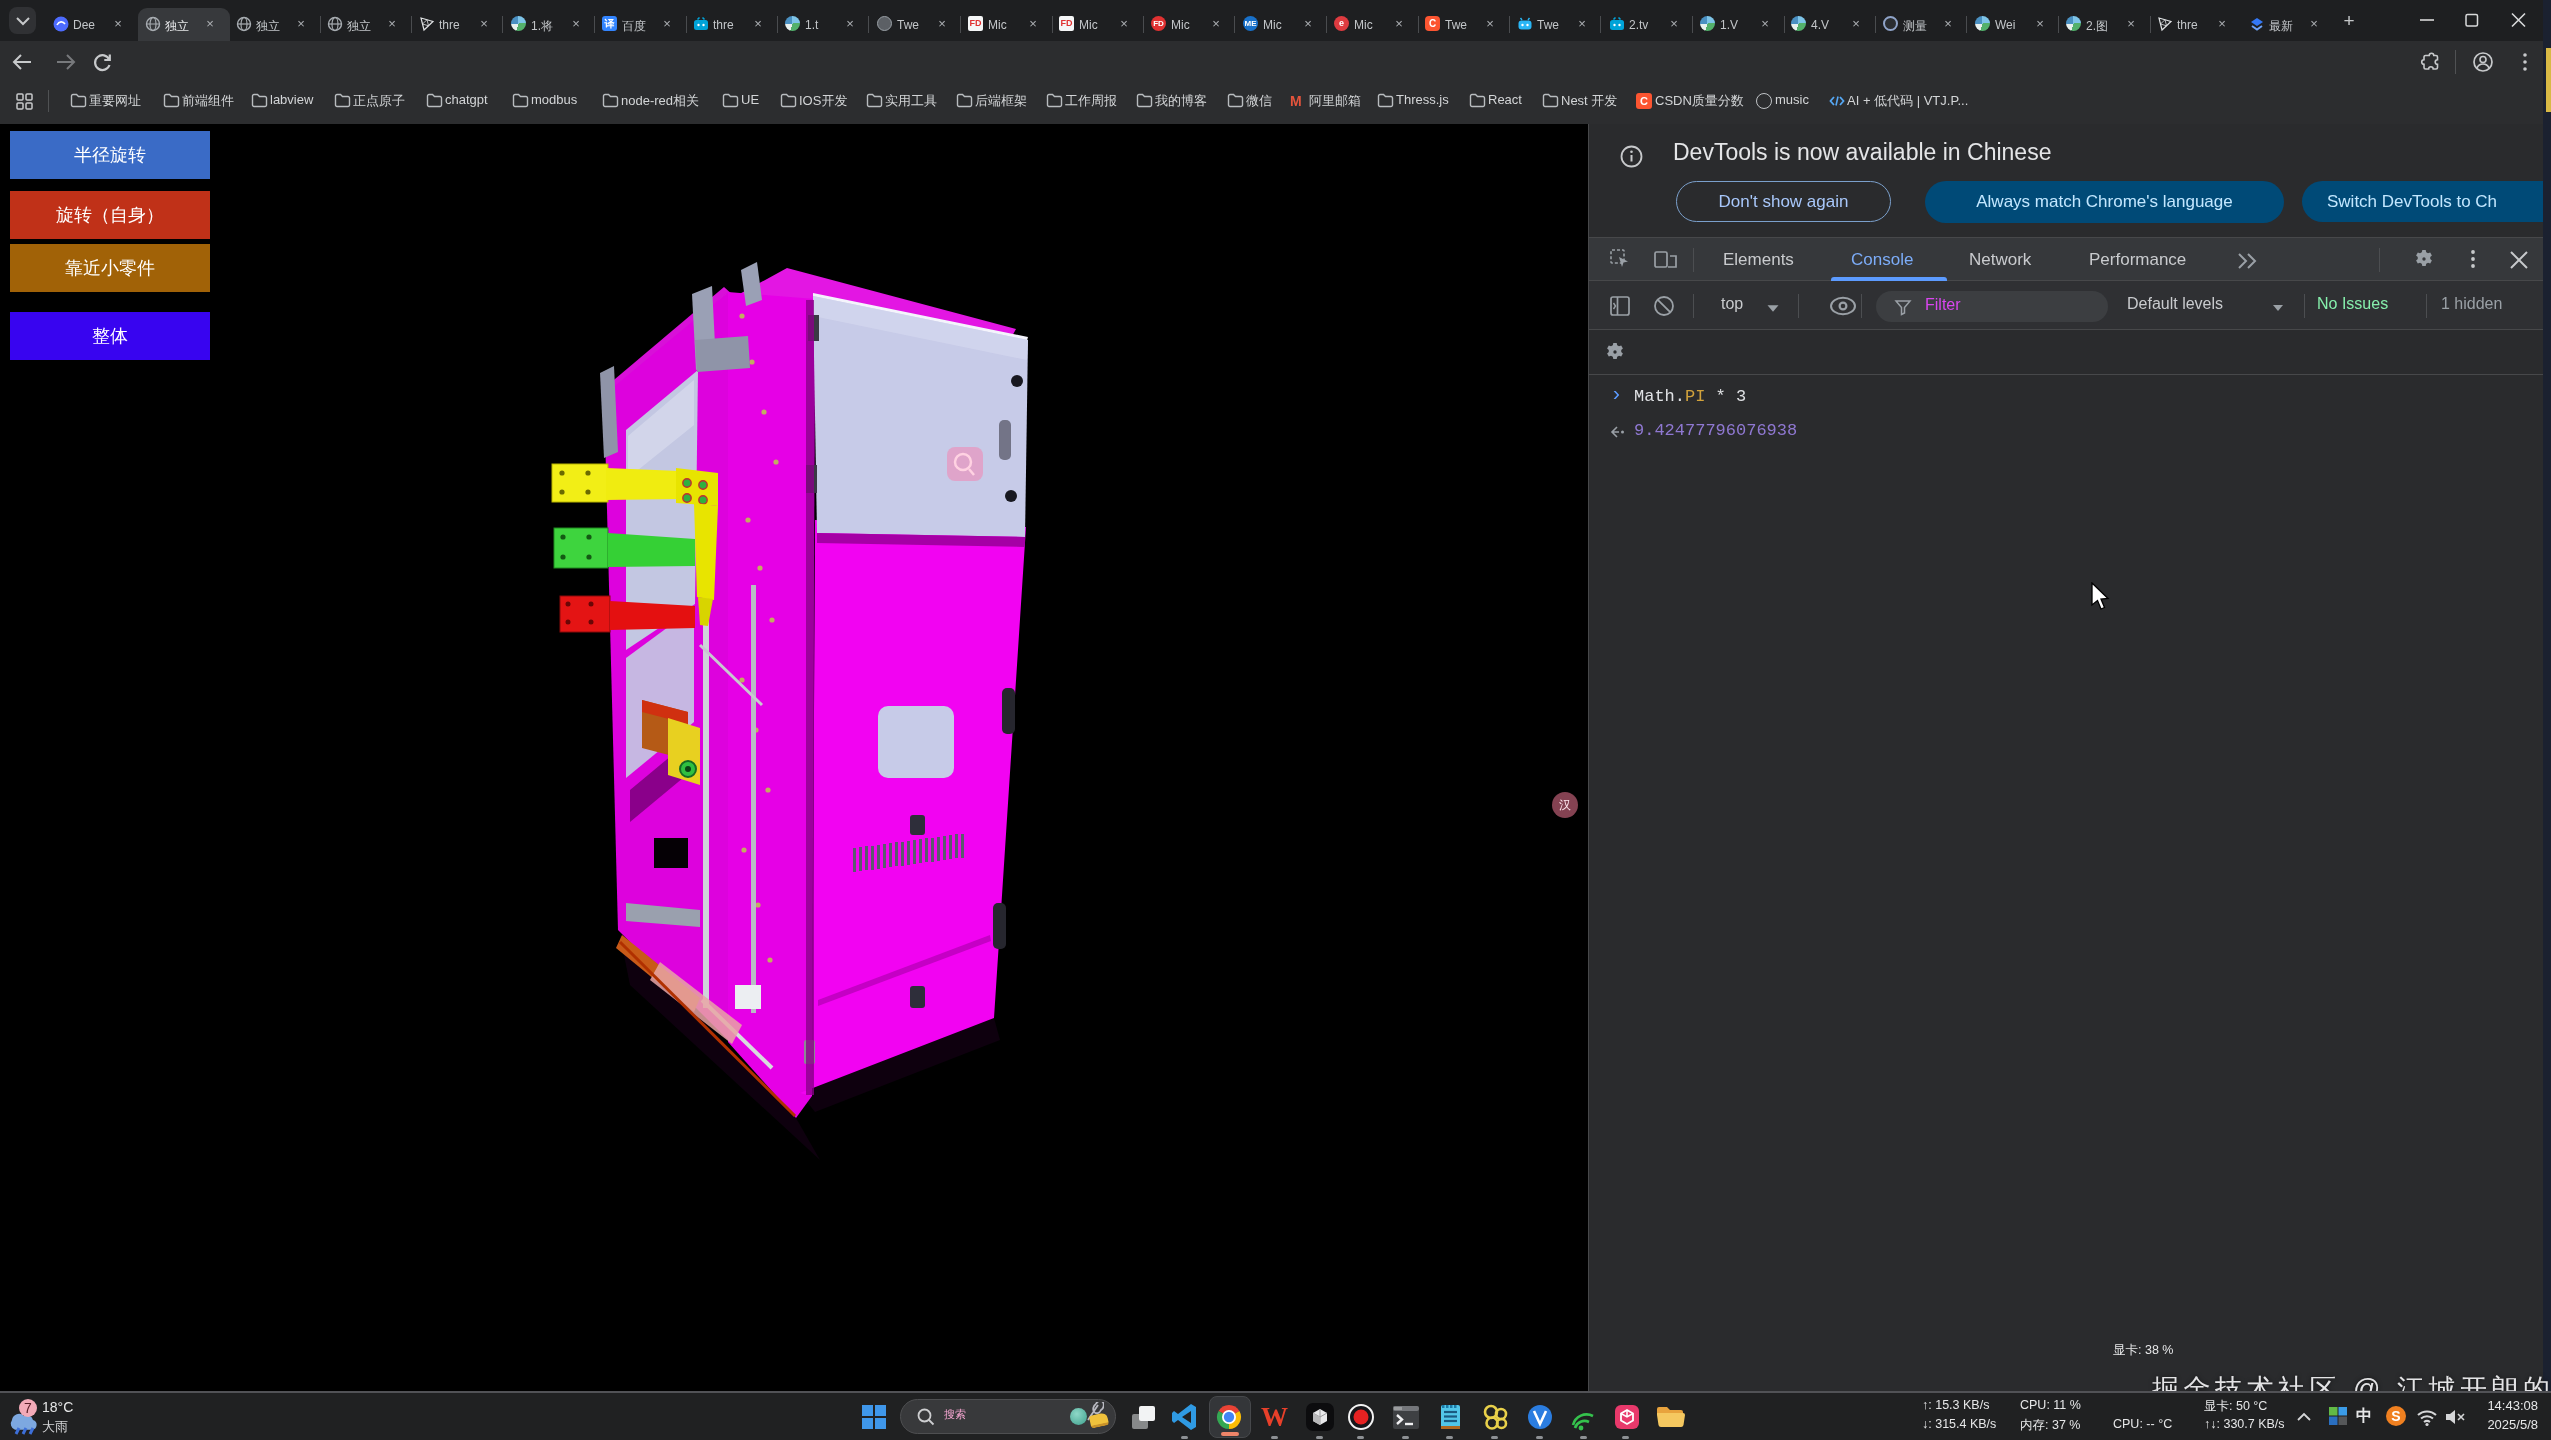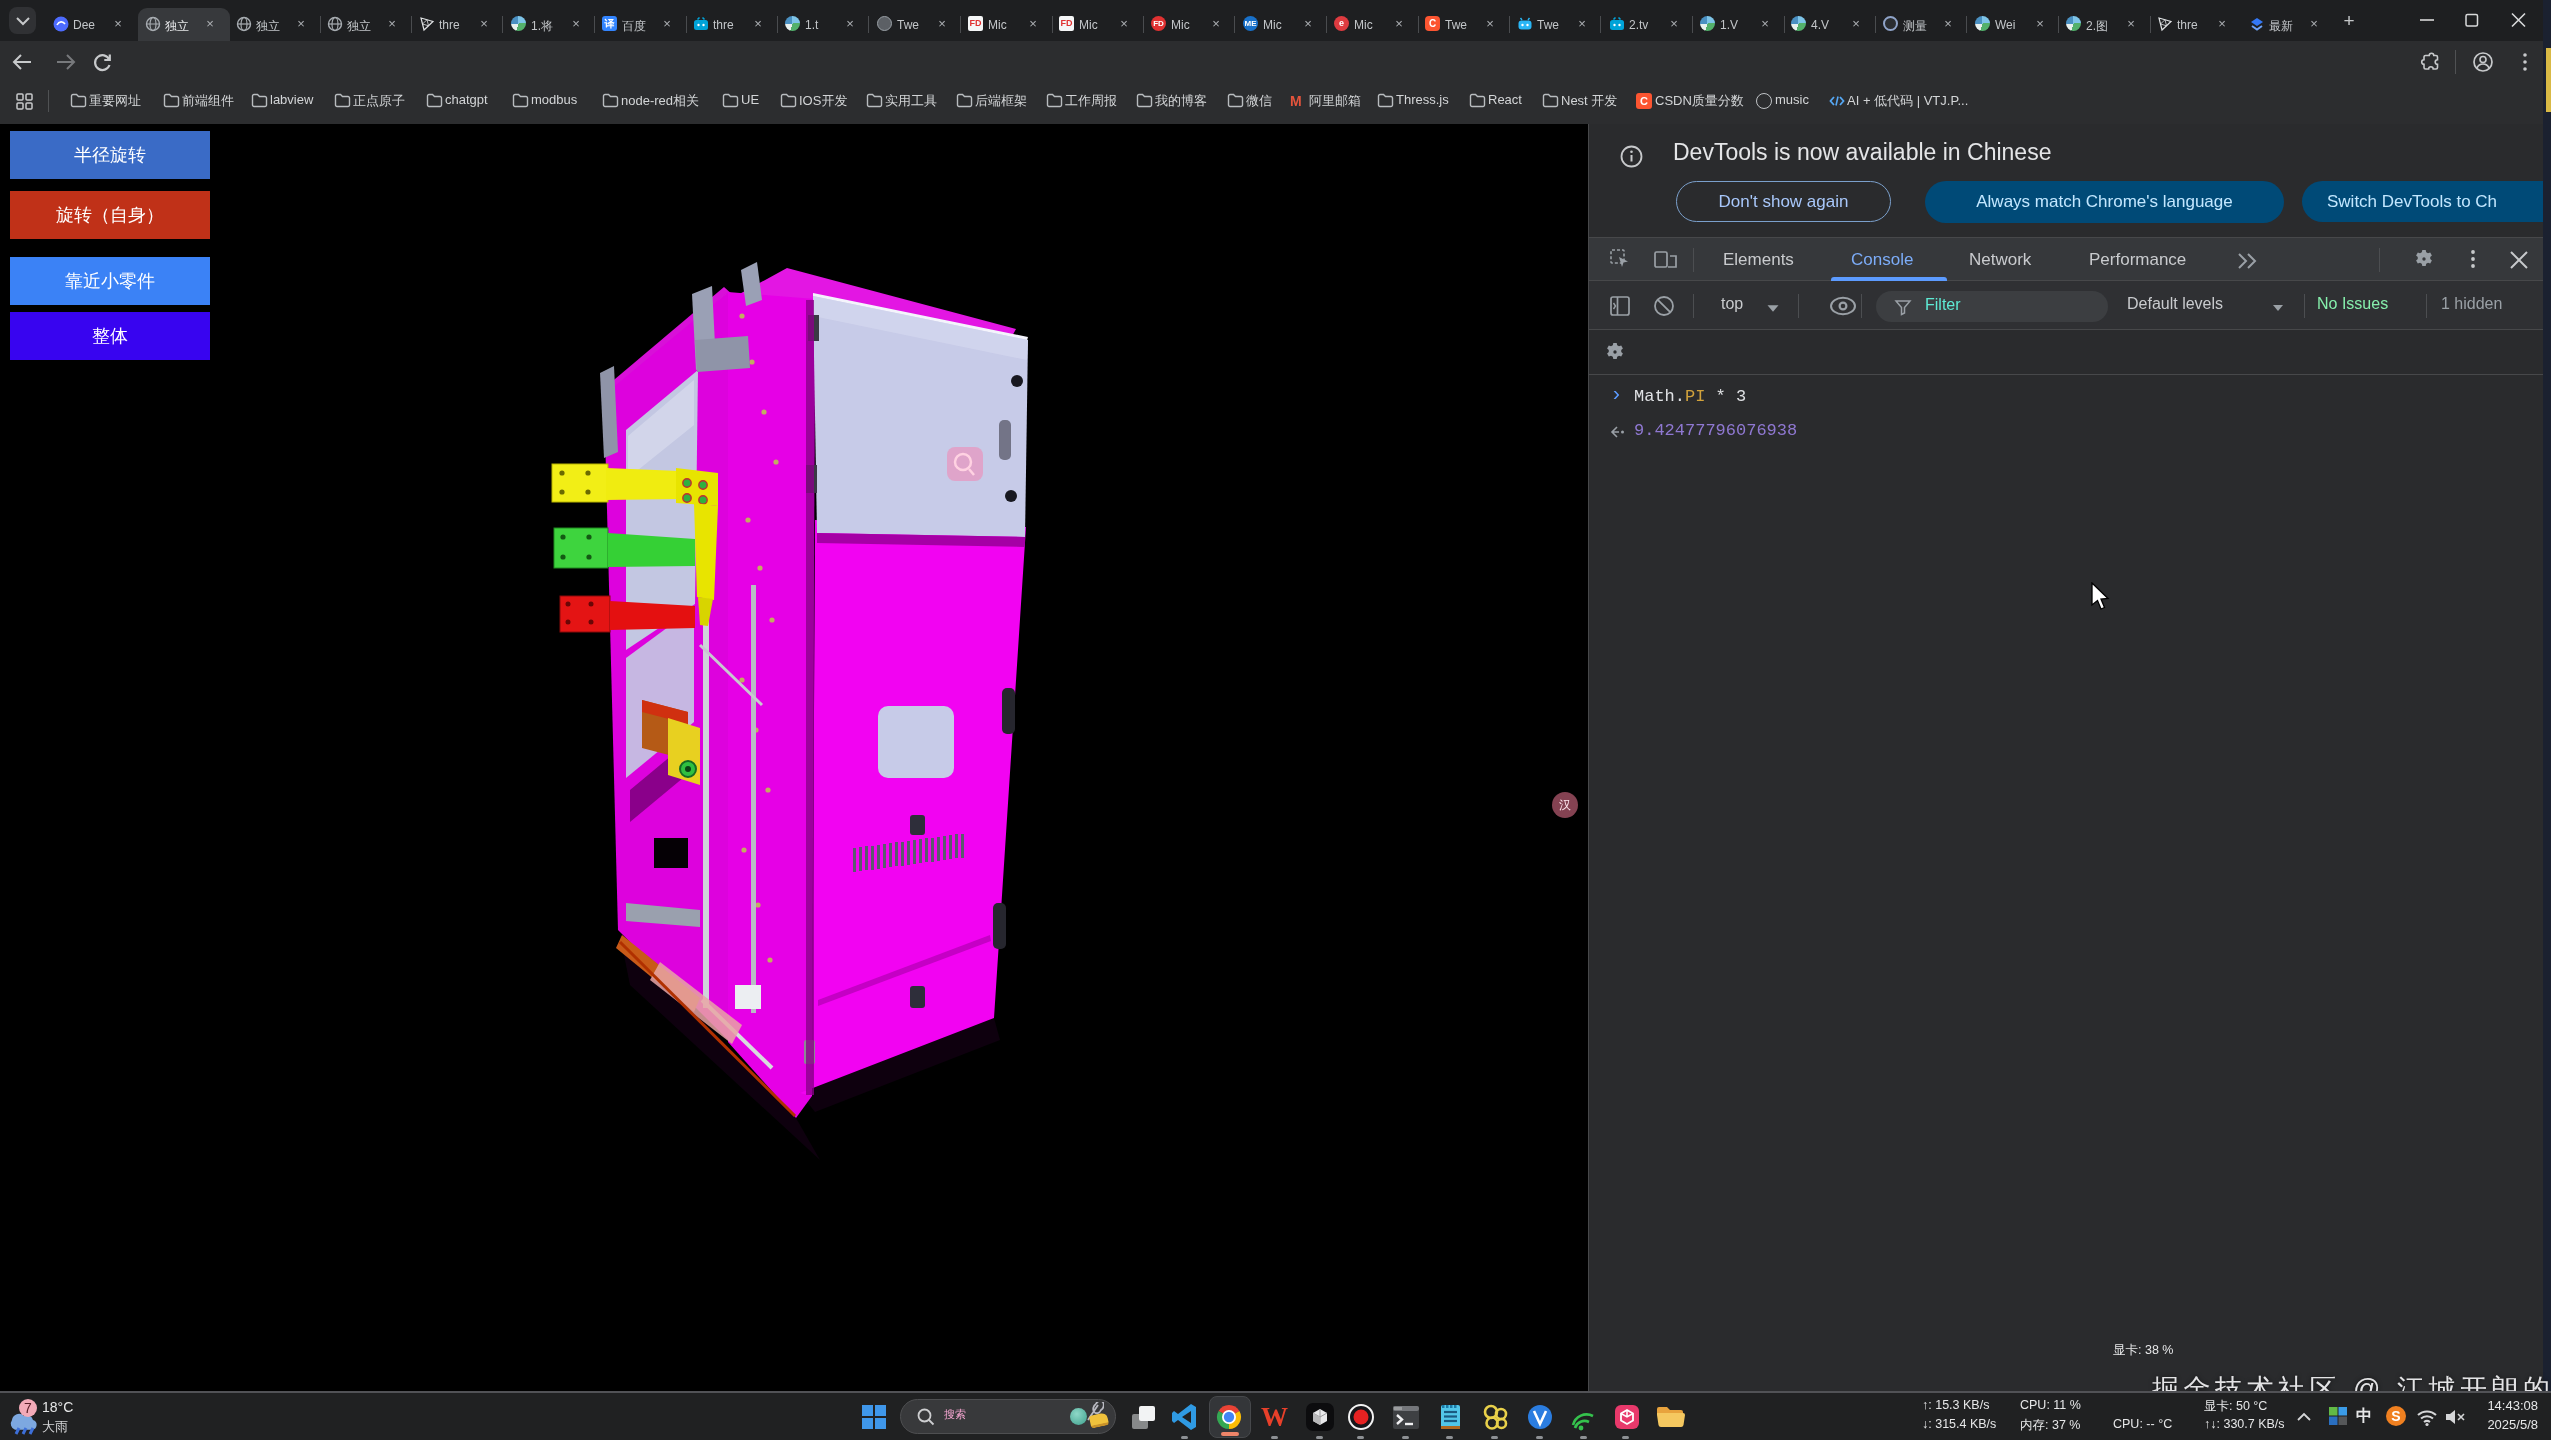--- a/index.html
+++ b/index.html
@@ -424,21 +424,21 @@
       <svg width="18" height="16" viewBox="0 0 18 16">
         <path d="M6 4 L2.5 8 L6 12 M12 4 L15.5 8 L12 12" stroke="#56a8f5" stroke-width="1.8" fill="none"></path>
         <line x1="10" y1="3.5" x2="8" y2="12.5" stroke="#56a8f5" stroke-width="1.6"></line>
       </svg>
     </div>
 <div class="bki" style="left:1847px">AI + 低代码 | VTJ.P...</div>
 </div>
 <div id="page">
 <div class="mbtn" style="top:7px;background:#3a6bc6">半径旋转</div>
 <div class="mbtn" style="top:67px;background:#c03118">旋转（自身）</div>
-<div class="mbtn" style="top:133px;background:#3b82f6">靠近小零件</div>
+<div class="mbtn" style="top:120px;background:#a16207">靠近小零件</div>
 <div class="mbtn" style="top:188px;background:#3804f0">整体</div>
 <svg class="abs" style="left:0;top:0" width="1588" height="1269" viewBox="0 0 1588 1269">
 <g transform="translate(0,-124)">
 <polygon points="620,935 796,1118 820,1160 630,985" fill="#0e000e"></polygon>
 <polygon points="800,1093 994,1018 1000,1040 815,1112" fill="#0e000e"></polygon>
 <polygon points="602,390 724,287 734,296 610,399" fill="#d810d8"></polygon>
 <polygon points="608,397 726,294 757,305 640,432" fill="#b6bad4"></polygon>
 <polygon points="734,297 787,268 1016,329 1010,340 788,302 737,306" fill="#e316e3"></polygon>
 <polygon points="813,293 1028,337 1026,344 813,299" fill="#f4f4fc"></polygon>
 <polygon points="718,313 737,303 740,330 721,336" fill="#eef0f8"></polygon>
@@ -611,21 +611,21 @@
 <div class="abs" style="left:209px;top:170px;width:1px;height:24px;background:#4c4e51"></div>
 <svg class="abs" style="left:240px;top:172px" width="28" height="20" viewBox="0 0 28 20">
       <ellipse cx="14" cy="10" rx="12" ry="8.2" stroke="#9aa0a6" stroke-width="2" fill="none"></ellipse>
       <circle cx="14" cy="10" r="3.4" stroke="#9aa0a6" stroke-width="2.2" fill="none"></circle>
     </svg>
 <div class="abs" style="left:272px;top:170px;width:1px;height:24px;background:#4c4e51"></div>
 <div class="abs" style="left:287px;top:167px;width:232px;height:31px;background:#3c3e41;border-radius:16px"></div>
 <svg class="abs" style="left:305px;top:174px" width="18" height="18" viewBox="0 0 18 18">
       <path d="M2 3 h14 L10.5 9.5 V15 l-3 1.5 V9.5 Z" stroke="#9aa0a6" stroke-width="1.5" fill="none"></path>
     </svg>
-<div class="dtl" style="left:336px;top:172px;font-size:16px;color:#5eead4">Filter</div>
+<div class="dtl" style="left:336px;top:172px;font-size:16px;color:#d946ef">Filter</div>
 <div class="dtl" style="left:538px;top:171px;font-size:16px;color:#c9cbce">Default levels</div>
 <svg class="abs" style="left:682px;top:179px" width="14" height="10" viewBox="0 0 14 10">
       <path d="M2 2 L7 8 L12 2 Z" fill="#9aa0a6"></path>
     </svg>
 <div class="abs" style="left:715px;top:170px;width:1px;height:24px;background:#4c4e51"></div>
 <div class="dtl" style="left:728px;top:171px;font-size:16px;color:#86efac">No Issues</div>
 <div class="abs" style="left:837px;top:170px;width:1px;height:24px;background:#4c4e51"></div>
 <div class="dtl" style="left:852px;top:171px;font-size:16px;color:#9aa0a6">1 hidden</div>
 <div class="abs" style="left:14px;top:216px">
       <svg width="24" height="24" viewBox="0 0 24 24">

